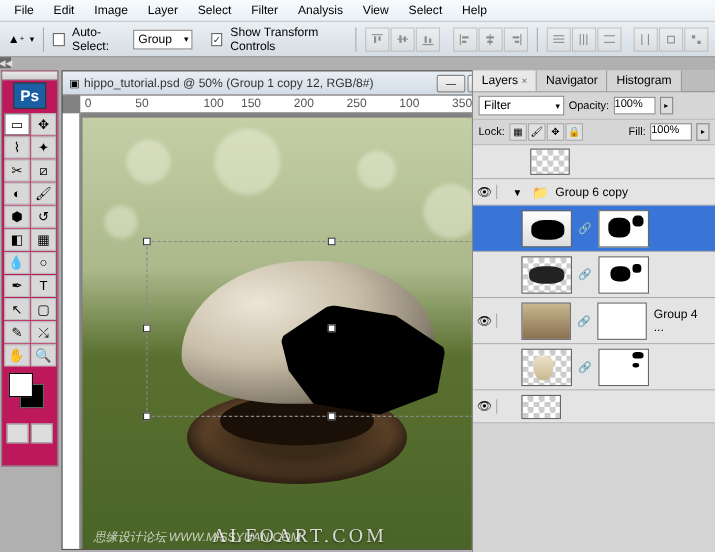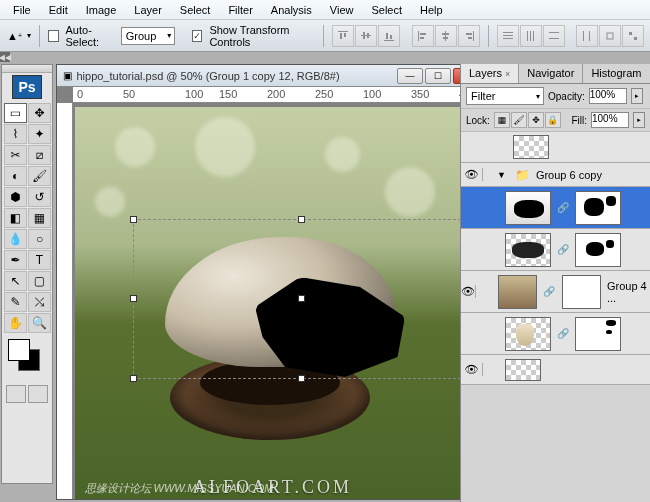--- a/index.html
+++ b/index.html
@@ -9,21 +9,21 @@
 .optbar { background: linear-gradient(#eaeff3, #d6dde3); height: 32px; display: flex; align-items: center; padding: 0 6px; border-bottom: 1px solid #999; gap: 4px; }
 .tool-ic { width: 20px; height: 20px; display: inline-flex; align-items: center; justify-content: center; }
 .sep { width: 1px; height: 22px; background: #aaa; margin: 0 4px; }
 .chk { width: 12px; height: 12px; border: 1px solid #666; background: #fff; display: inline-flex; align-items: center; justify-content: center; margin-right: 3px; font-size: 9px; color: #333; }
 .dd { border: 1px solid #888; background: #fff; padding: 1px 18px 1px 4px; height: 18px; position: relative; display: inline-flex; align-items: center; }
 .dd::after { content: "▾"; position: absolute; right: 3px; font-size: 8px; }
 .align-grp { display: flex; gap: 1px; }
 .align-btn { width: 22px; height: 22px; border: 1px solid #aaa; background: linear-gradient(#f0f0f0, #ddd); display: flex; align-items: center; justify-content: center; opacity: 0.6; }
 .wksp { position: relative; height: 450px; display: flex; }
 .collapse-bar { width: 10px; background: #6a6a6a; height: 10px; position: absolute; top: 0; left: 0; z-index: 5; display: flex; align-items: center; justify-content: center; color: #ddd; font-size: 8px; }
-.toolbox { width: 52px; background: #e5e5e5; border: 1px solid #888; position: absolute; left: 1px; top: 12px; height: 420px; z-index: 4; }
+.toolbox { width: 52px; background: #be185d; border: 1px solid #888; position: absolute; left: 1px; top: 12px; height: 360px; z-index: 4; }
 .toolbox-head { background: linear-gradient(#e8e8e8, #d0d0d0); height: 8px; border-bottom: 1px solid #aaa; }
 .ps-logo { width: 30px; height: 24px; background: #1a5fa4; margin: 2px auto; display: flex; align-items: center; justify-content: center; color: #fff; font-weight: bold; font-size: 14px; border: 1px solid #333; }
 .tool-grid { display: grid; grid-template-columns: 1fr 1fr; gap: 1px; padding: 2px; }
 .tool-btn { width: 23px; height: 20px; background: #d8d8d8; border: 1px solid #bbb; display: flex; align-items: center; justify-content: center; font-size: 12px; cursor: pointer; position: relative; }
 .tool-btn.sel { background: #fff; border: 1px solid #666; }
 .swatches { position: relative; height: 40px; margin: 4px; }
 .swatch-fg { width: 22px; height: 22px; background: #fff; border: 1px solid #000; position: absolute; top: 0; left: 2px; z-index: 2; }
 .swatch-bg { width: 22px; height: 22px; background: #000; border: 1px solid #666; position: absolute; top: 10px; left: 12px; }
 .mode-btns { display: flex; justify-content: center; gap: 2px; padding: 2px; }
 .mode-btn { width: 20px; height: 18px; border: 1px solid #999; background: #ddd; }
@@ -41,21 +41,21 @@
 .bokeh { position: absolute; border-radius: 50%; background: rgba(255,255,240,0.35); filter: blur(2px); }
 .nest { position: absolute; left: 95px; top: 248px; width: 200px; height: 85px; border-radius: 50%; background: radial-gradient(ellipse, #3a2a18 30%, #5a4028 60%, #2a1a0f 100%); box-shadow: inset 0 -8px 15px rgba(0,0,0,0.5); }
 .nest-inner { position: absolute; left: 30px; top: 5px; width: 140px; height: 45px; border-radius: 50%; background: #1a1008; }
 .hippo { position: absolute; left: 85px; top: 120px; width: 260px; height: 160px; }
 .hippo-body { position: absolute; width: 230px; height: 130px; background: radial-gradient(ellipse at 30% 30%, #ece5d8 0%, #c8bea8 40%, #8a8070 70%, #000 100%); border-radius: 60% 55% 50% 50% / 80% 70% 40% 40%; top: 10px; left: 5px; }
 .hippo-dark { position: absolute; width: 150px; height: 100px; background: #000; right: 15px; bottom: 10px; border-radius: 40% 50% 30% 40%; clip-path: polygon(0 30%, 30% 0, 70% 10%, 100% 40%, 95% 80%, 60% 100%, 20% 90%, 5% 60%); }
 .sel-box { position: absolute; border: 1px dashed #888; left: 60px; top: 116px; width: 338px; height: 160px; }
 .sel-handle { width: 7px; height: 7px; background: #fff; border: 1px solid #333; position: absolute; }
 .watermark { position: absolute; bottom: 4px; left: 0; right: 0; text-align: center; color: rgba(255,255,255,0.8); font-size: 18px; font-family: Georgia, serif; letter-spacing: 3px; text-shadow: 0 1px 2px rgba(0,0,0,0.6); }
 .wm-left { position: absolute; bottom: 6px; left: 10px; font-size: 9px; color: rgba(255,255,255,0.7); font-style: italic; }
-.panels { position: absolute; right: 0; top: 12px; width: 190px; bottom: 0; background: #d4d4d4; border-left: 1px solid #888; }
+.panels { position: absolute; right: 0; top: 12px; width: 221px; bottom: 0; background: #d4d4d4; border-left: 1px solid #888; }
 .tab-row { display: flex; background: #bcbcbc; height: 20px; border-bottom: 1px solid #888; }
 .tab { padding: 3px 8px; border-right: 1px solid #999; background: #d4d4d4; cursor: pointer; }
 .tab.active { background: #e8e8e8; }
 .tab .x { font-size: 9px; margin-left: 3px; color: #666; }
 .panel-row { display: flex; align-items: center; padding: 3px 5px; gap: 4px; border-bottom: 1px solid #bbb; background: #d6d6d6; }
 .panel-row .lbl { font-size: 10px; }
 .num-input { width: 38px; height: 16px; border: 1px solid #888; background: #fff; text-align: right; padding-right: 20px; font-size: 10px; }
 .arrow-btn { width: 12px; height: 16px; border: 1px solid #888; background: #ddd; display: flex; align-items: center; justify-content: center; font-size: 7px; }
 .lock-icons { display: flex; gap: 1px; }
 .lock-ic { width: 16px; height: 16px; border: 1px solid #aaa; background: #e0e0e0; display: flex; align-items: center; justify-content: center; font-size: 9px; }

